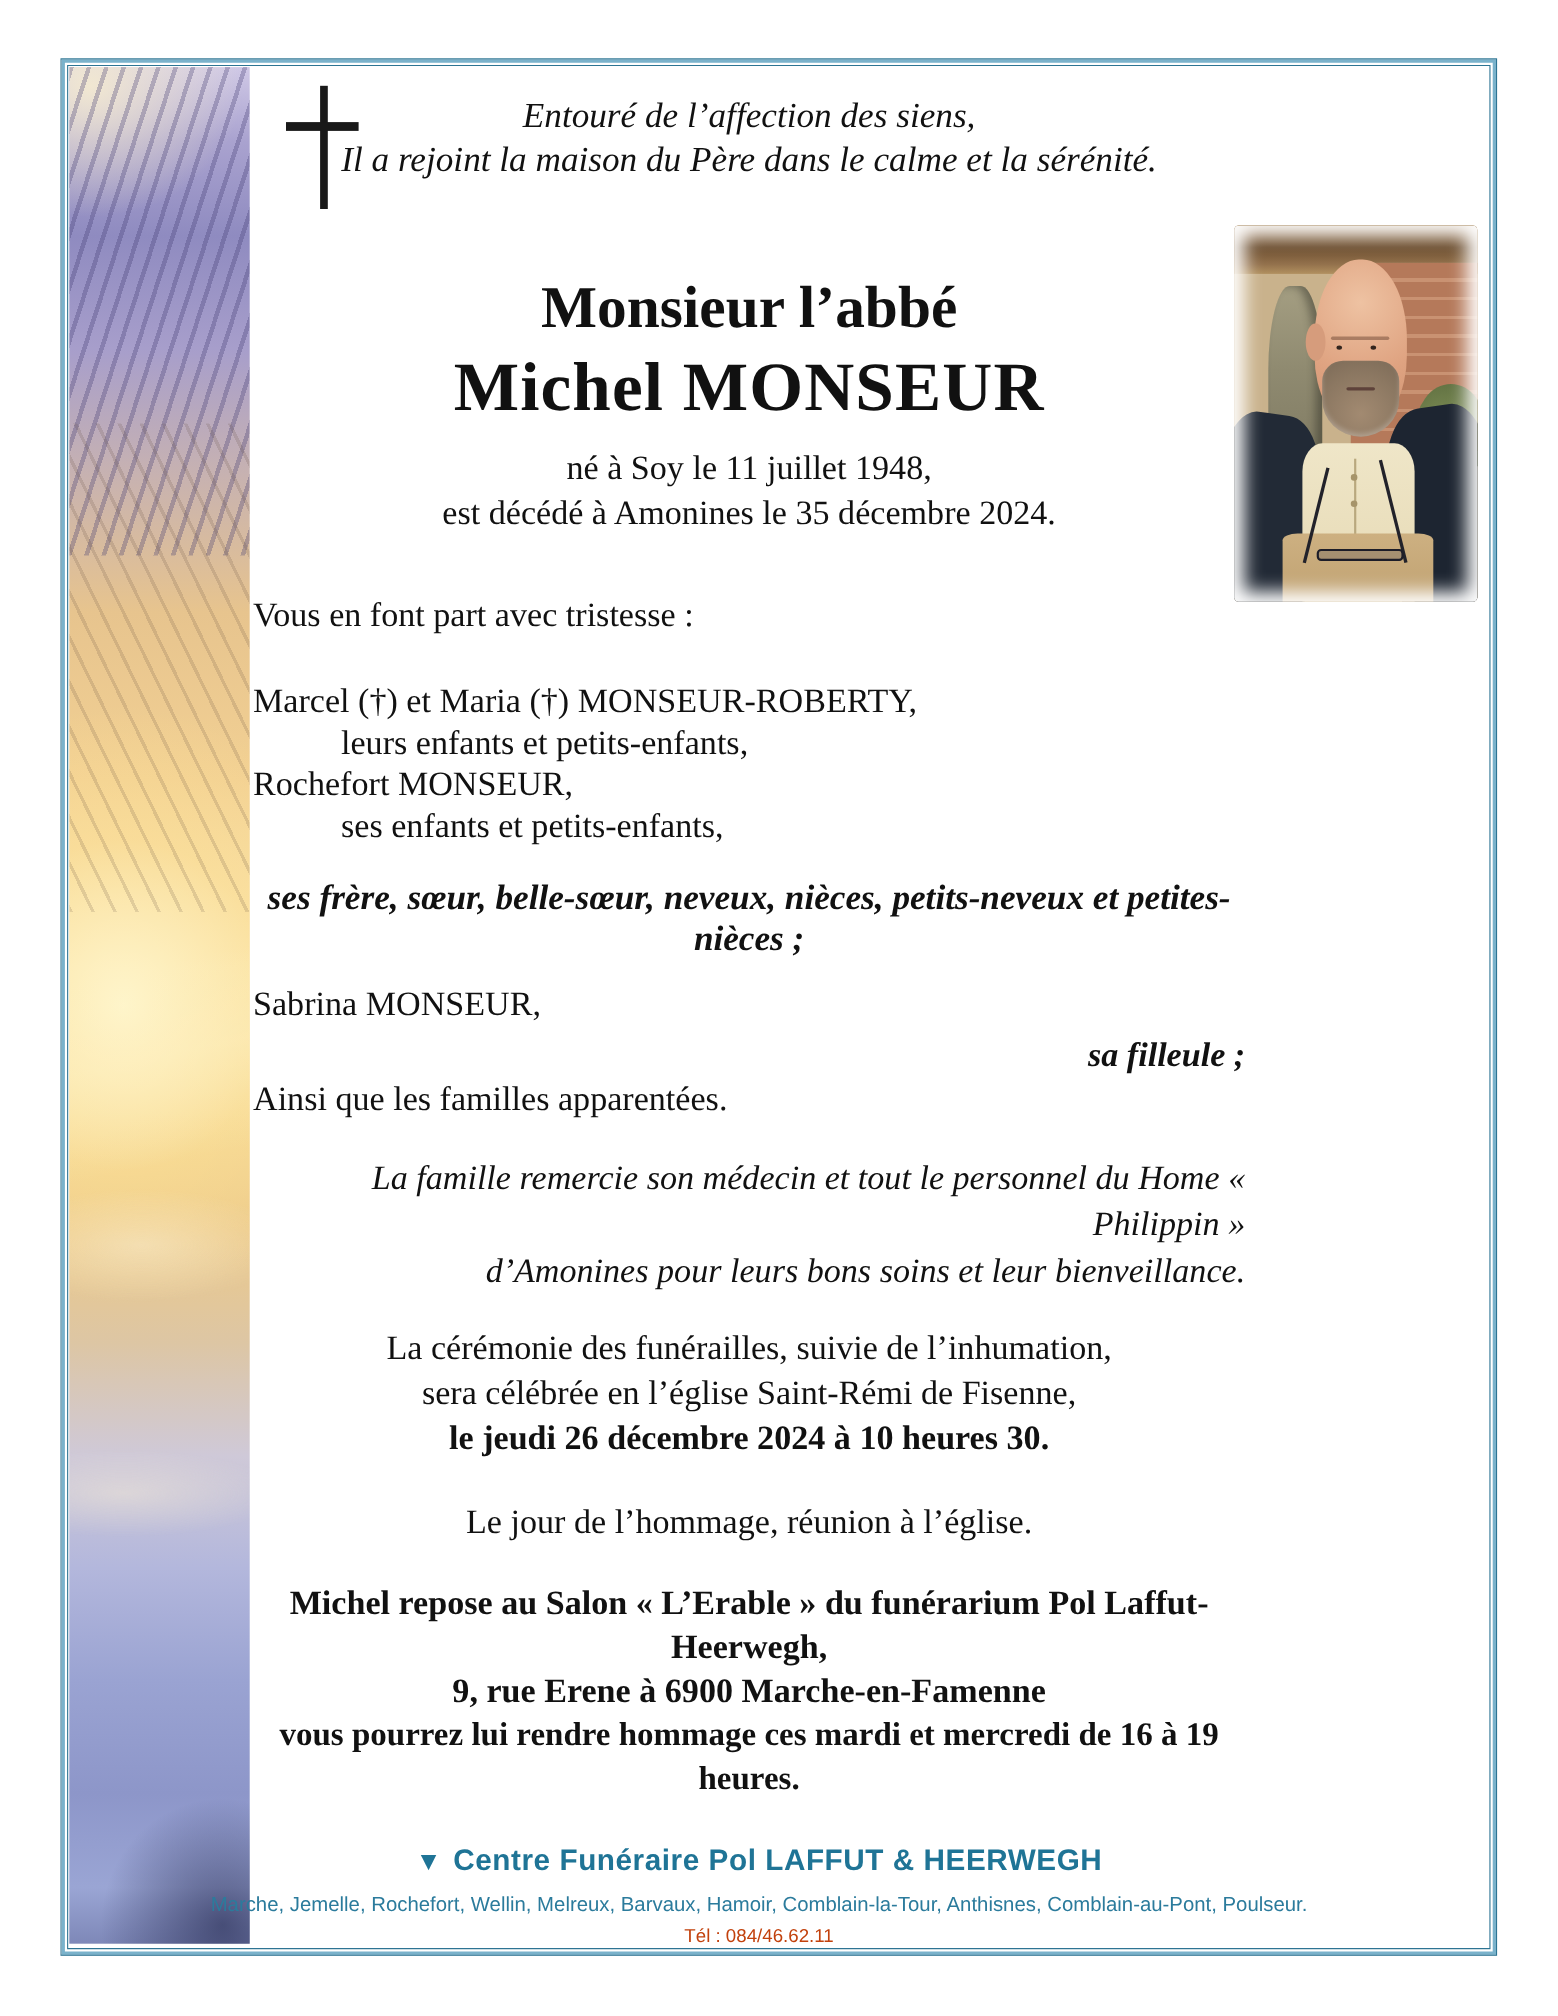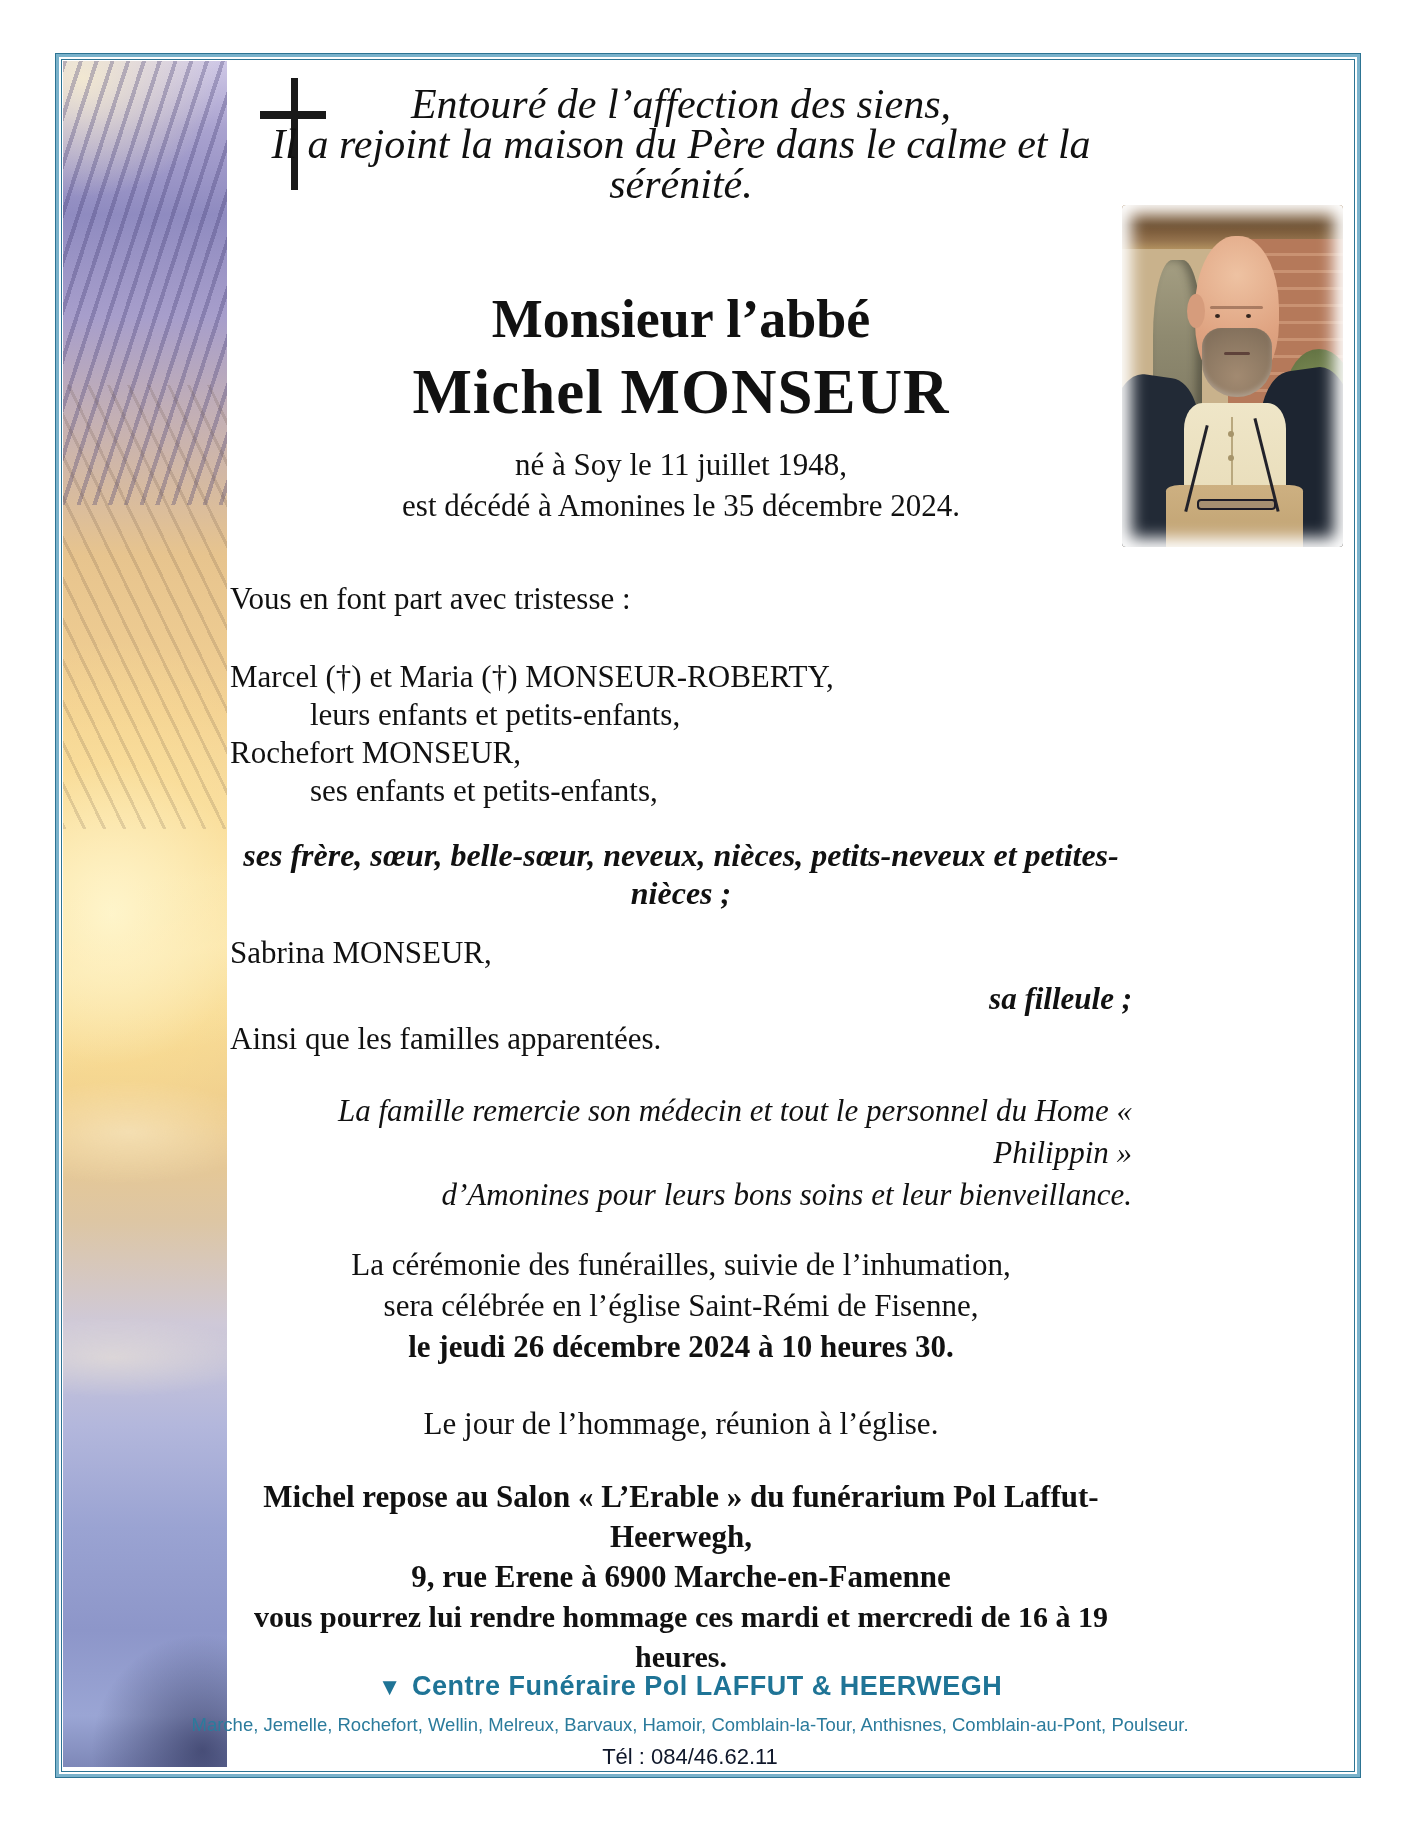--- a/index.html
+++ b/index.html
@@ -74,21 +74,21 @@
   .p-eye-l{left:42%;top:32%;width:5px;height:4px;border-radius:50%;background:#33251e;}
   .p-eye-r{left:56%;top:32%;width:5px;height:4px;border-radius:50%;background:#33251e;}
   .p-beard{left:36%;top:36%;width:32%;height:20%;border-radius:30% 30% 55% 55%;
           background:radial-gradient(circle at 50% 70%, #a28a71 0%, #8c7862 60%, #7c6a57 100%);
           box-shadow:inset 0 -3px 5px rgba(255,255,255,.25);}
   .p-mouth{left:46%;top:43%;width:12%;height:3px;border-radius:2px;background:#5e423a;}
   .p-fade{left:0;top:0;width:100%;height:100%;box-shadow:inset 0 0 16px 9px #ffffff;}
 
   
   .content{position:absolute;left:230px;top:84px;width:902px;font-size:31px;line-height:38px;}
-  .epitaph{font-style:italic;font-size:42px;line-height:40px;text-align:center;}
+  .epitaph{font-style:italic;font-size:32px;line-height:40px;text-align:center;}
   .title-block{margin-top:82px;text-align:center;font-weight:bold;}
   .title-1{font-size:54px;line-height:66px;}
   .title-2{font-size:63px;line-height:80px;letter-spacing:1px;}
   .vitals{margin-top:12px;text-align:center;line-height:41px;}
   .intro{margin-top:54px;}
   .family{margin-top:40px;}
   .family .indent{padding-left:80px;}
   .relatives{margin-top:26px;text-align:center;font-weight:bold;font-style:italic;font-size:32px;}
   .sabrina{margin-top:22px;}
   .filleule{margin-top:8px;text-align:right;font-weight:bold;font-style:italic;}
@@ -101,21 +101,21 @@
   .repose .small{font-size:30px;}
   .condolences{margin-top:20px;text-align:center;line-height:42px;}
   .link{color:#1414d6;text-decoration:underline;cursor:pointer;}
 
   
   .footer{position:absolute;left:100px;bottom:63px;width:1180px;text-align:center;
           font-family:"Liberation Sans","DejaVu Sans",sans-serif;color:#1f7496;}
   .f-name{font-size:27px;font-weight:bold;letter-spacing:.5px;line-height:34px;}
   .f-name .tri{font-size:24px;margin-right:10px;}
   .f-towns{margin-top:9px;font-size:18.5px;line-height:24px;color:#2b7b9c;}
-  .f-tel{margin-top:7px;font-size:22px;color:#0f172a;}
+  .f-tel{margin-top:7px;font-size:17px;color:#c2410c;}
 </style>
 </head>
 <body>
 
 <div class="page">
 
   <div class="frame"></div>
 
   <div class="winter">
     <div class="branches-top"></div>

